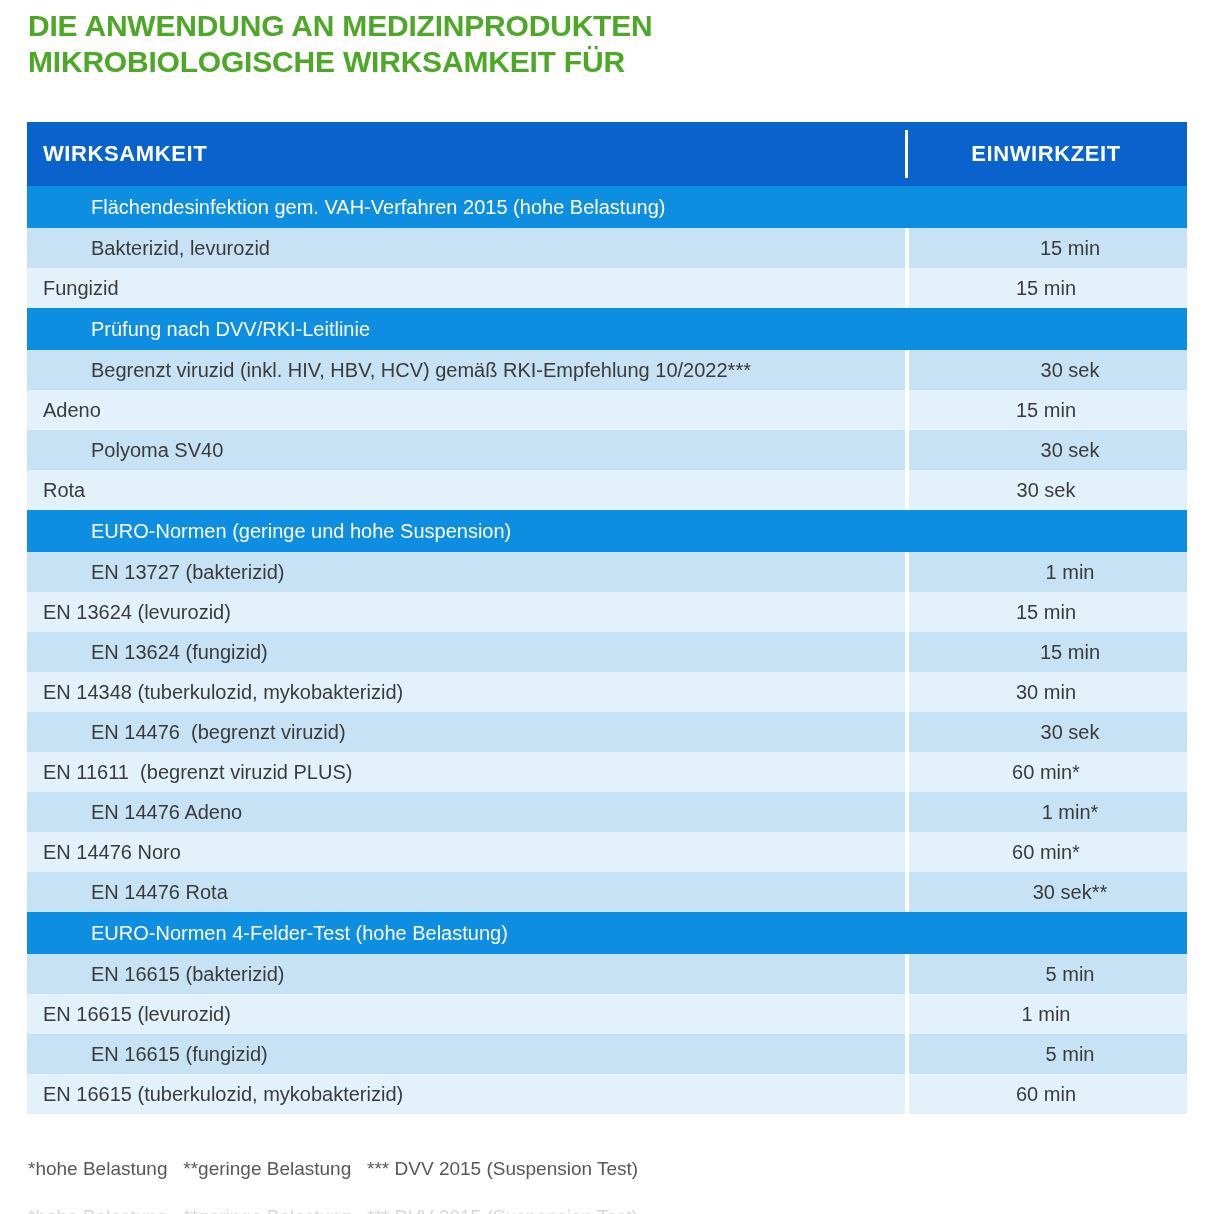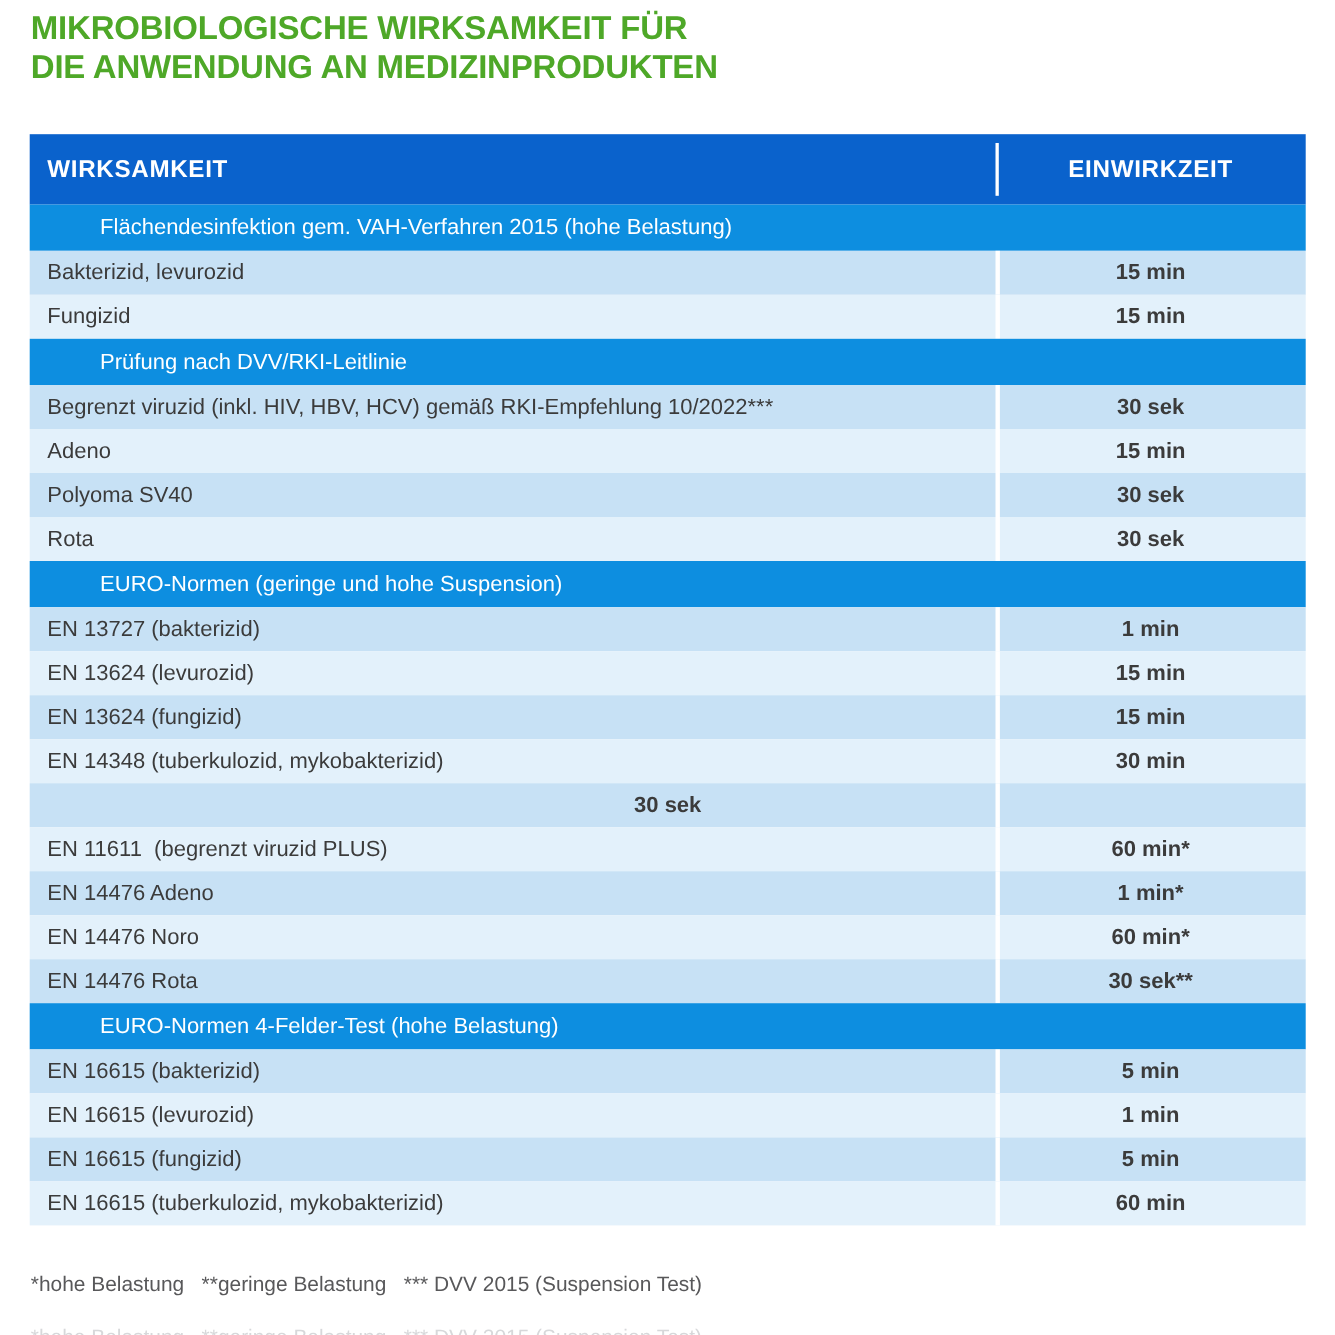--- a/index.html
+++ b/index.html
@@ -65,21 +65,20 @@
     padding-left: 16px;
     display: flex;
     align-items: center;
   }
   .col-right {
     flex: 1 1 auto;
     box-sizing: border-box;
     display: flex;
     align-items: center;
     justify-content: center;
-    font-weight: bold;
   }
 
   
   .divider {
     position: absolute;
     left: 878px;
     top: 0;
     bottom: 0;
     width: 4px;
     background: #ffffff;
@@ -115,21 +114,21 @@
     color: #ffffff;
     font-size: 20px;
     font-weight: normal;
     margin-left: 48px;
   }
 
   
   .row.data {
     height: 40px;
   }
-  .row.data.odd  { background: #c7e1f5; }
+  .row.data.odd  { background: #c7e1f5; padding-left: 48px; }
   .row.data.even { background: #e3f1fb; }
 
   .row.data .col-left {
     color: #3b3b3b;
     font-size: 20px;
   }
   .row.data .col-right {
     color: #3b3b3b;
     font-size: 20px;
   }
@@ -159,22 +158,22 @@
     white-space: pre;
     opacity: 0.35;
   }
 </style>
 </head>
 <body>
 
 <div class="page">
 
   <div class="title-block">
+    <div class="title-line">DIE ANWENDUNG AN MEDIZINPRODUKTEN</div>
     <div class="title-line">MIKROBIOLOGISCHE WIRKSAMKEIT FÜR</div>
-    <div class="title-line">DIE ANWENDUNG AN MEDIZINPRODUKTEN</div>
   </div>
 
   <div class="table">
 
     <div class="row header">
       <div class="col-left">
         <span class="cell-text">WIRKSAMKEIT</span>
       </div>
       <div class="divider"></div>
       <div class="col-right">
@@ -285,20 +284,23 @@
         <div class="row data even">
           <div class="col-left">
             <span class="cell-text">EN 14348 (tuberkulozid, mykobakterizid)</span>
           </div>
           <div class="divider"></div>
           <div class="col-right">
             <span class="cell-text">30 min</span>
           </div>
         </div>
         <div class="row data odd">
+          <div class="col-left">
+            <span class="cell-text">EN 14476  (begrenzt viruzid)</span>
+          </div>
           <div class="divider"></div>
           <div class="col-right">
             <span class="cell-text">30 sek</span>
           </div>
         </div>
         <div class="row data even">
           <div class="col-left">
             <span class="cell-text">EN 11611  (begrenzt viruzid PLUS)</span>
           </div>
           <div class="divider"></div>

